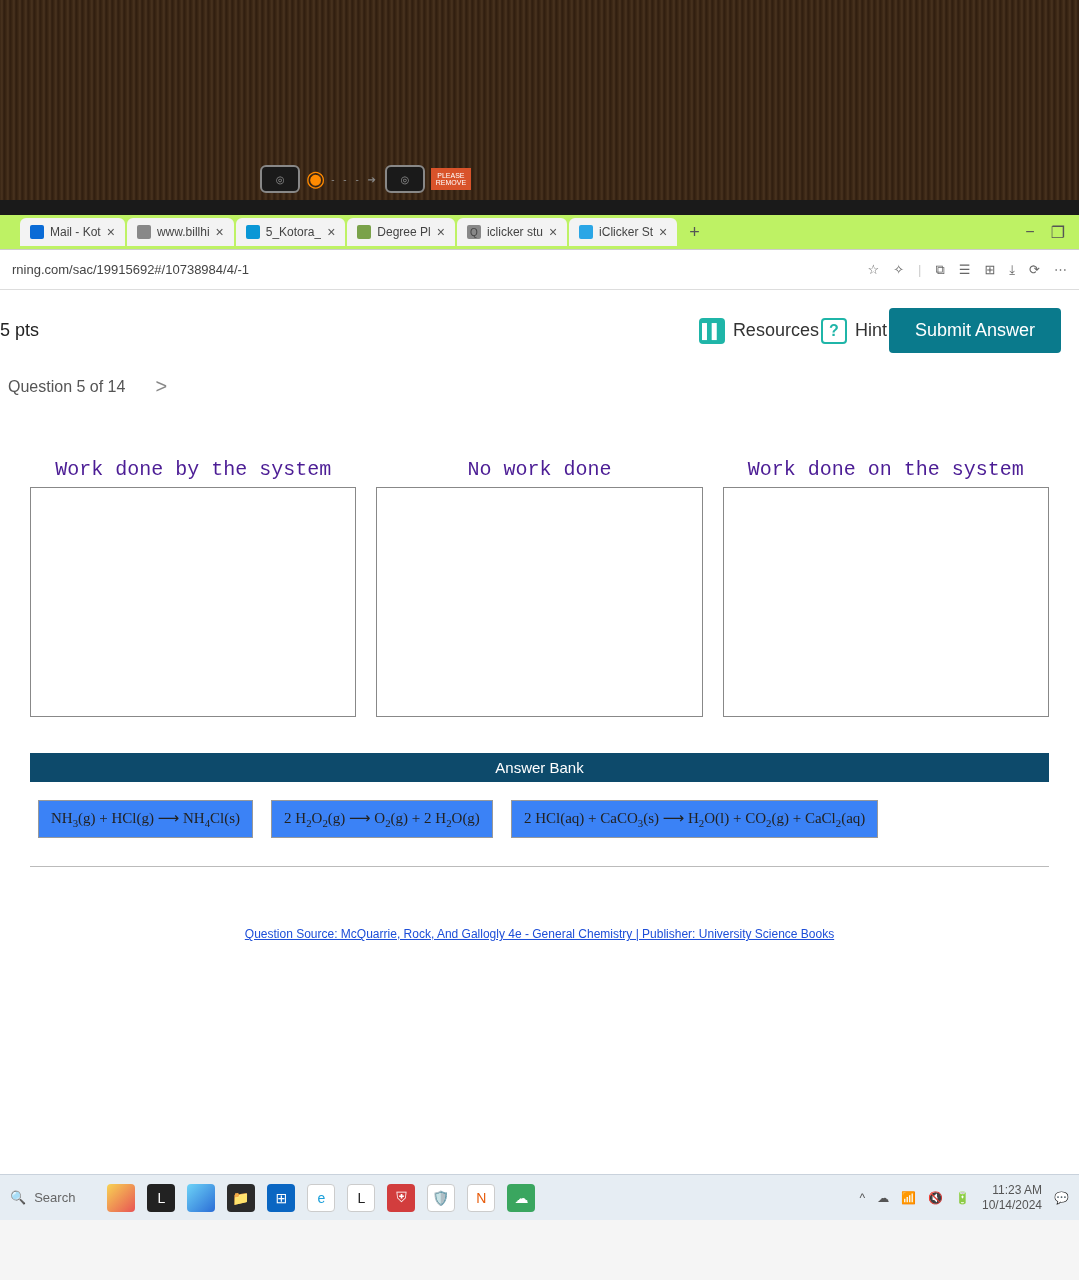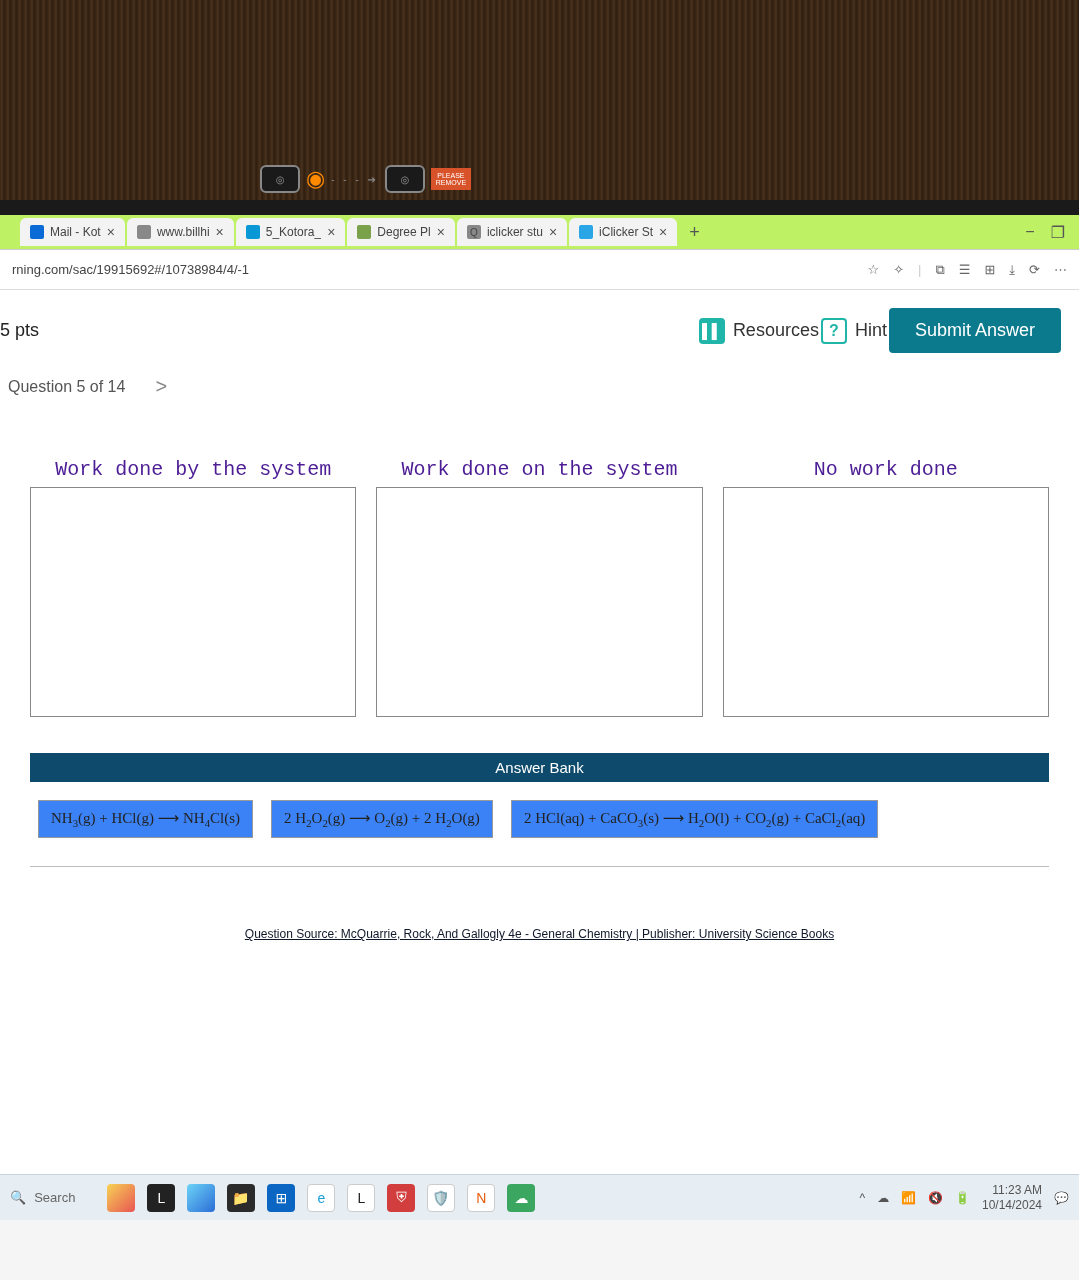--- a/index.html
+++ b/index.html
@@ -164,21 +164,21 @@
     color:#222;
     cursor:grab;
     white-space:nowrap;
   }
   sub { font-size: 0.72em; }
   
   .qsource {
     margin-top: 60px;
     text-align:center;
     font-size: 12px;
-    color:#0f172a;
+    color:#1d4ed8;
     text-decoration: underline;
     padding-bottom: 4px;
   }
   
   .taskbar {
     position:absolute;
     left:0; right:0; bottom:0;
     height:46px;
     background:#e6edf3;
     display:flex;
@@ -313,25 +313,25 @@
     <span class="chev">&gt;</span>
   </div>
 
   <div class="main">
     <div class="drops">
       <div class="drop-col">
         <div class="drop-title">Work done by the system</div>
         <div class="drop-box"></div>
       </div>
       <div class="drop-col">
-        <div class="drop-title">Work done on the system</div>
+        <div class="drop-title">No work done</div>
         <div class="drop-box"></div>
       </div>
       <div class="drop-col">
-        <div class="drop-title">No work done</div>
+        <div class="drop-title">Work done on the system</div>
         <div class="drop-box"></div>
       </div>
     </div>
 
     <div class="ans-bank-hdr">Answer Bank</div>
     <div class="ans-bank">
       <div class="chip">NH<sub>3</sub>(g) + HCl(g) ⟶ NH<sub>4</sub>Cl(s)</div>
       <div class="chip">2 H<sub>2</sub>O<sub>2</sub>(g) ⟶ O<sub>2</sub>(g) + 2 H<sub>2</sub>O(g)</div>
       <div class="chip">2 HCl(aq) + CaCO<sub>3</sub>(s) ⟶ H<sub>2</sub>O(l) + CO<sub>2</sub>(g) + CaCl<sub>2</sub>(aq)</div>
     </div>

